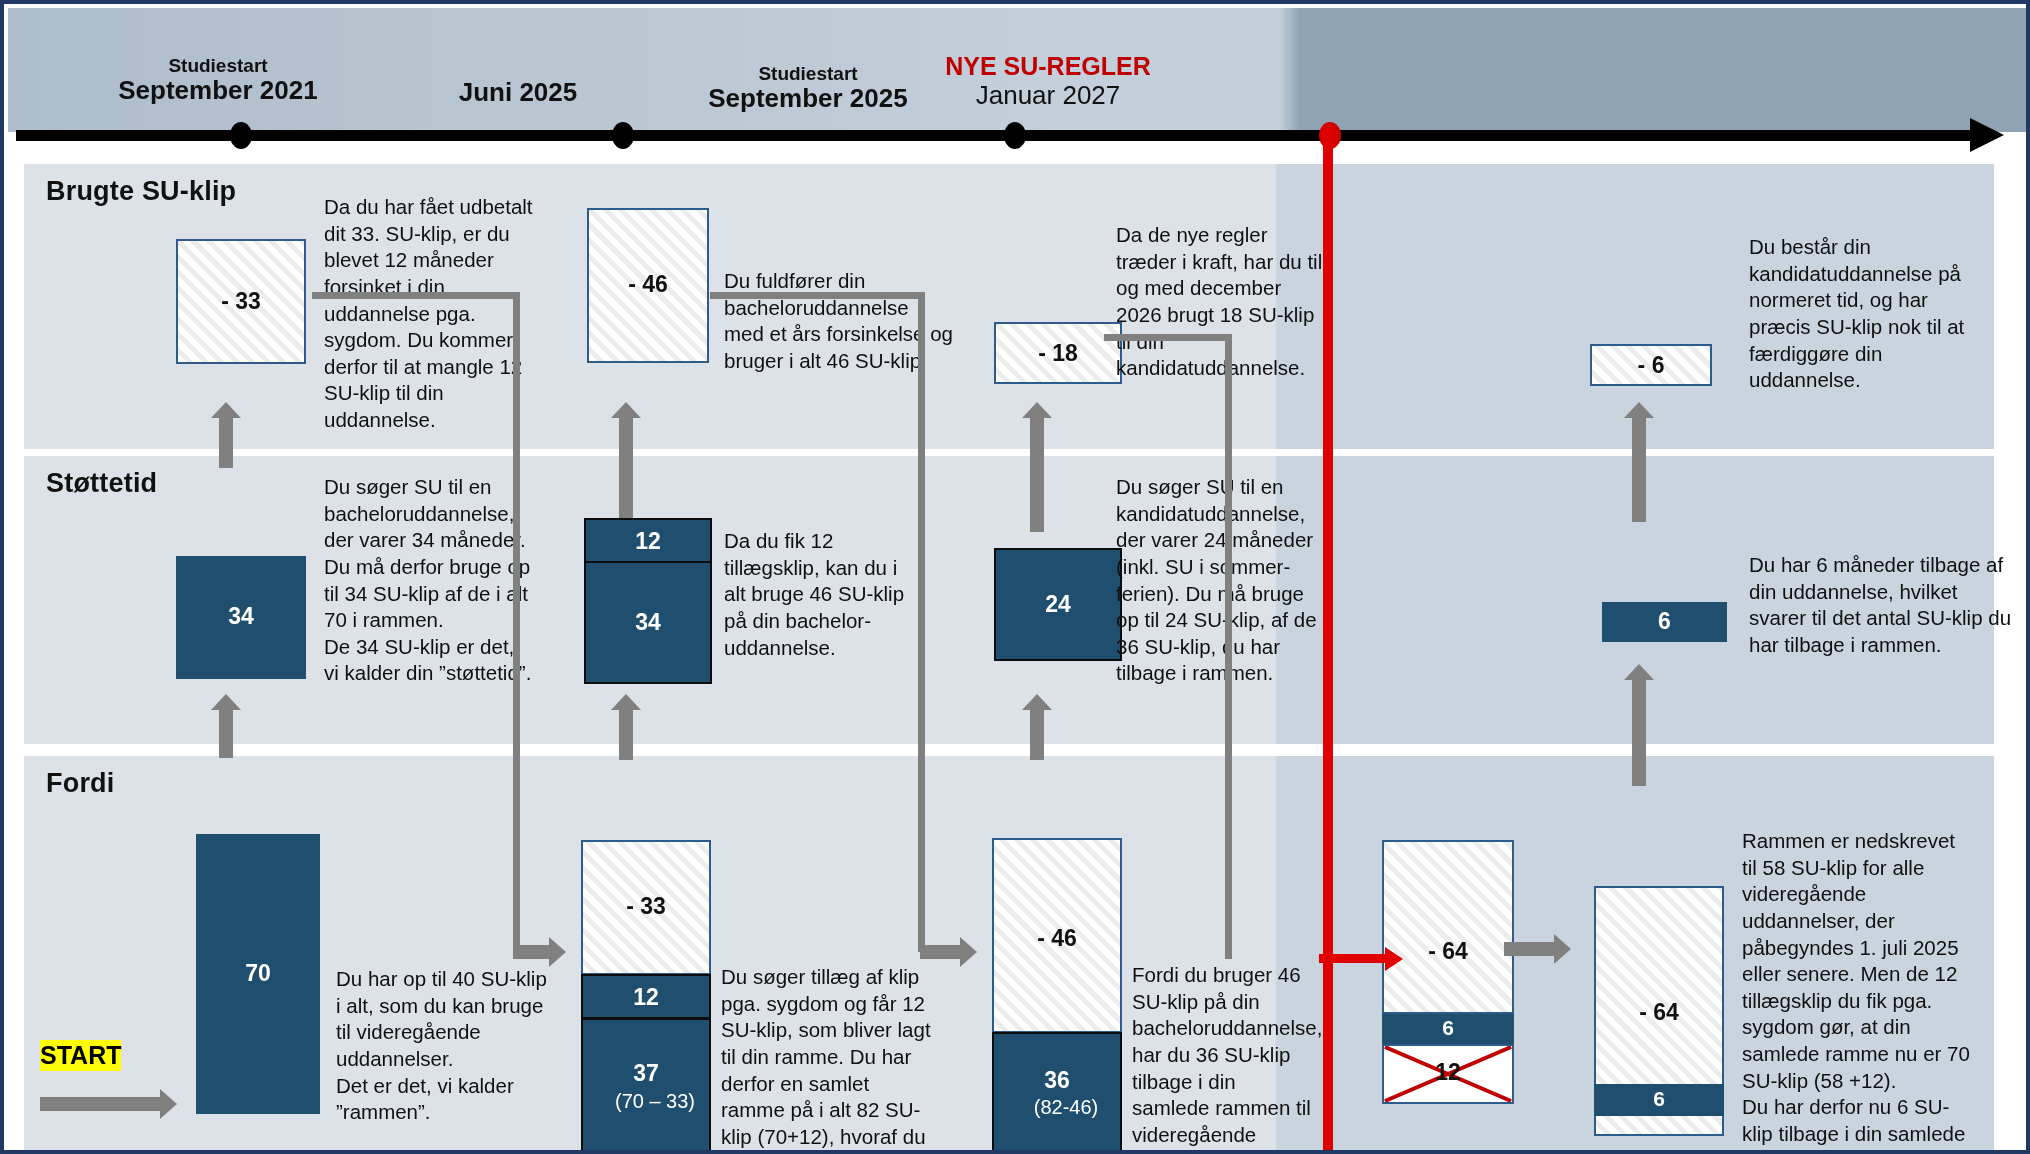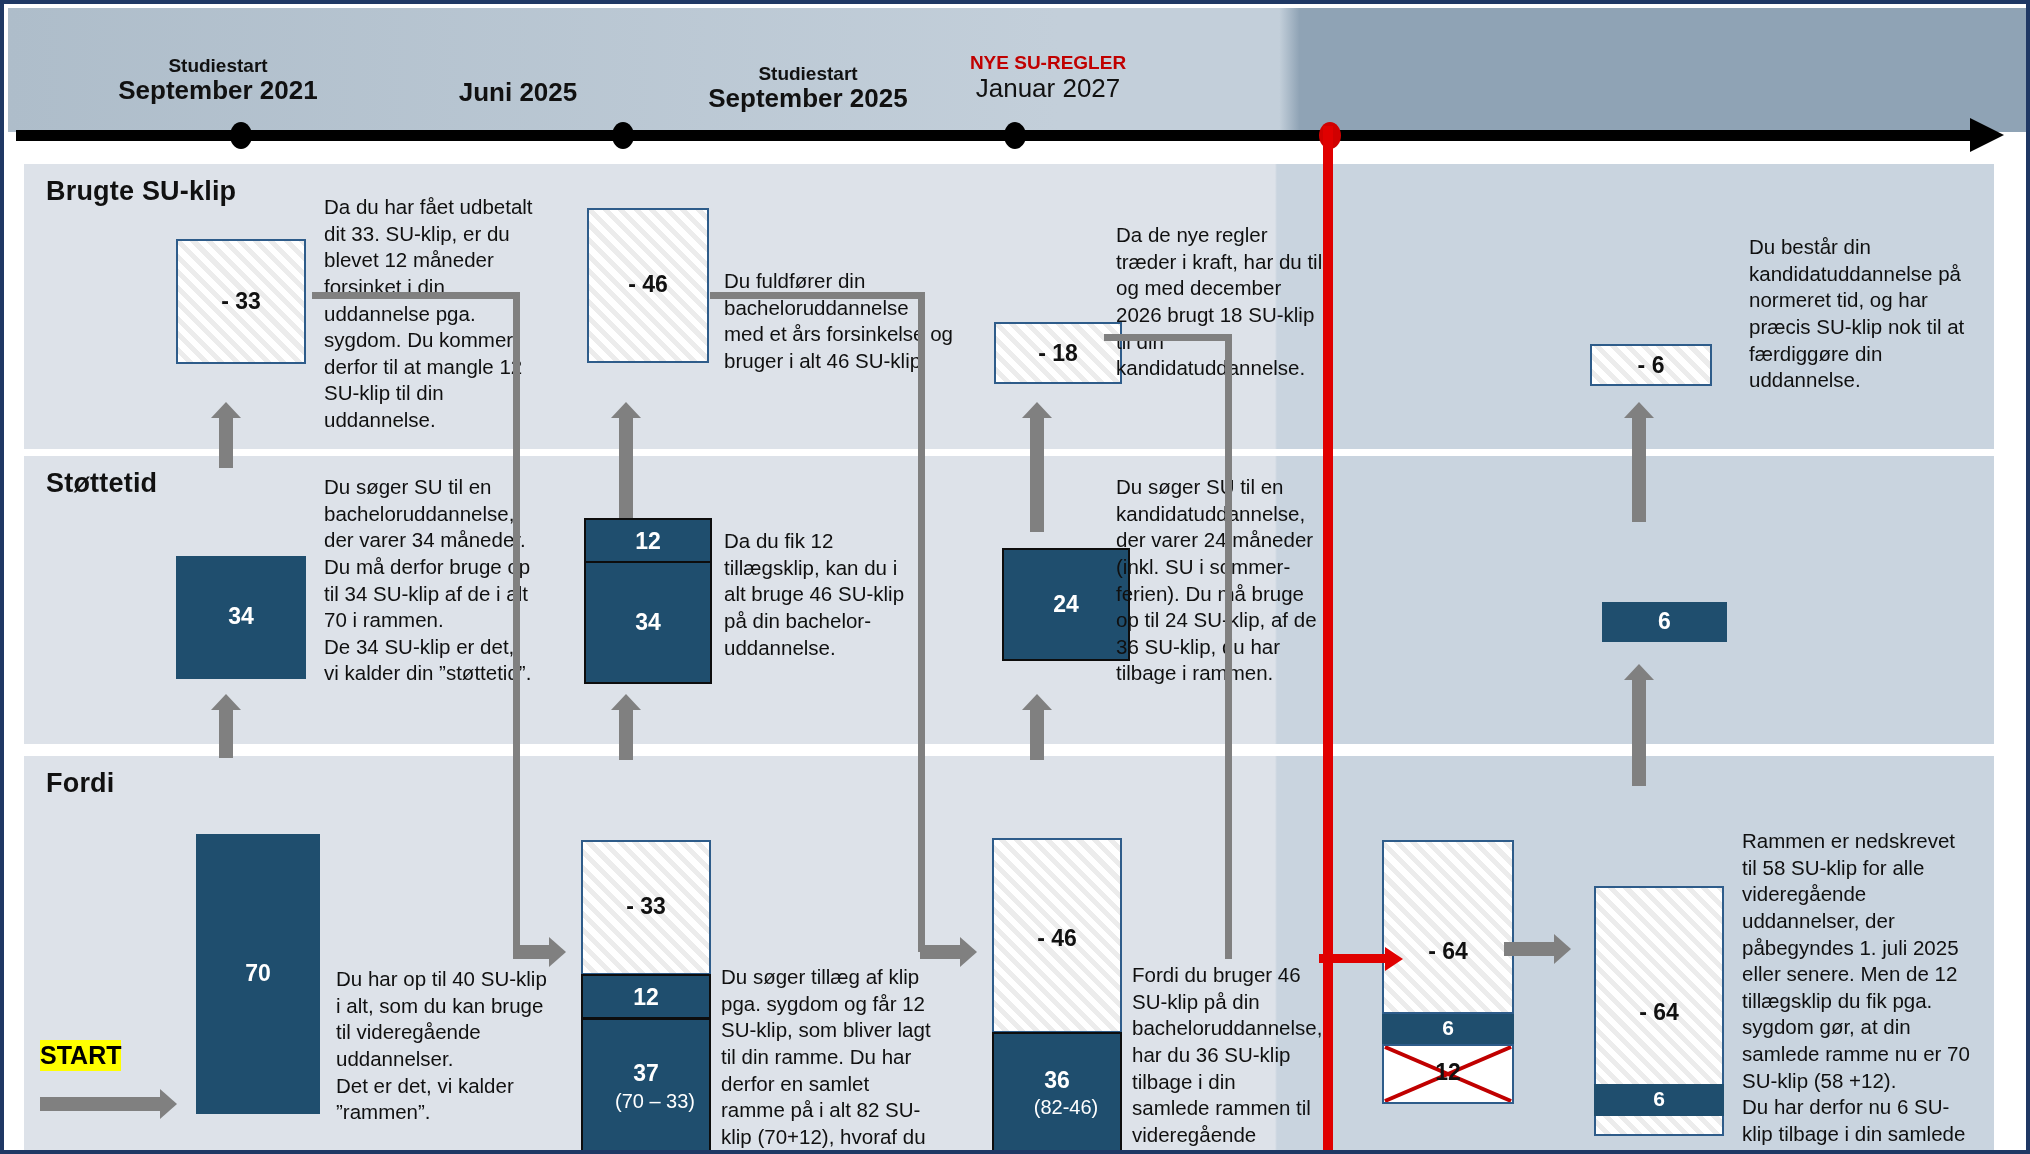--- a/index.html
+++ b/index.html
@@ -15,21 +15,21 @@
   }
 
   
   #timeline-band{
     position:absolute;left:4px;top:4px;width:2018px;height:124px;
     background:linear-gradient(to right,#aebdca 0%,#c3cfda 52%,#c3cfda 63%,#8fa3b5 64%,#8fa3b5 100%);
   }
   .tl-marker{position:absolute;text-align:center;}
   .tl-sub{font-size:19px;font-weight:bold;color:#111;line-height:1.05;white-space:nowrap;}
   .tl-main{font-size:26px;font-weight:bold;color:#111;line-height:1.15;white-space:nowrap;}
-  .tl-main.red-title{color:#C00000;font-size:19px;}
+  .tl-main.red-title{color:#C00000;font-size:25px;}
   .tl-main.thin{font-weight:normal;}
 
   #axis-line{
     position:absolute;left:8px;top:122px;width:1960px;height:11px;background:#000;
   }
   #axis-arrow{
     position:absolute;left:1962px;top:110px;width:0;height:0;
     border-top:17px solid transparent;border-bottom:17px solid transparent;
     border-left:34px solid #000;
   }
@@ -189,28 +189,29 @@
 De 34 SU-klip er det, vi kalder din ”støttetid”.</div>
 
     <div class="box solid" style="left:560px;top:62px;width:128px;height:45px;">
       <div class="bxlabel" style="top:9px;">12</div>
     </div>
     <div class="box solid" style="left:560px;top:105px;width:128px;height:123px;">
       <div class="bxlabel" style="top:47px;">34</div>
     </div>
     <div class="note" style="left:700px;top:72px;width:200px;">Da du fik 12 tillægsklip, kan du i alt bruge 46 SU-klip på din bachelor-uddannelse.</div>
 
-    <div class="box solid" style="left:970px;top:92px;width:128px;height:113px;margin-left:8px;">
+    <div class="box solid" style="left:970px;top:92px;width:128px;height:113px;">
       <div class="bxlabel" style="top:42px;">24</div>
     </div>
     <div class="note" style="left:1092px;top:18px;width:205px;">Du søger SU til en kandidatuddannelse, der varer 24 måneder (inkl. SU i sommer-ferien). Du må bruge op til 24 SU-klip, af de 36 SU-klip, du har tilbage i rammen.</div>
 
     <div class="box solid noborder" style="left:1578px;top:146px;width:125px;height:40px;">
       <div class="bxlabel" style="top:7px;">6</div>
     </div>
+    <div class="note" style="left:1725px;top:96px;width:270px;">Du har 6 måneder tilbage af din uddannelse, hvilket svarer til det antal SU-klip du har tilbage i rammen.</div>
   </div>
 
   <div class="row-panel" id="row-rammen">
     <div class="row-title">Fordi</div>
 
     <div class="box solid noborder" style="left:172px;top:78px;width:124px;height:280px;">
       <div class="bxlabel" style="top:127px;">70</div>
     </div>
     <div class="note" style="left:312px;top:210px;width:215px;">Du har op til 40 SU-klip i alt, som du kan bruge til videregående uddannelser.
 Det er det, vi kalder ”rammen”.</div>

